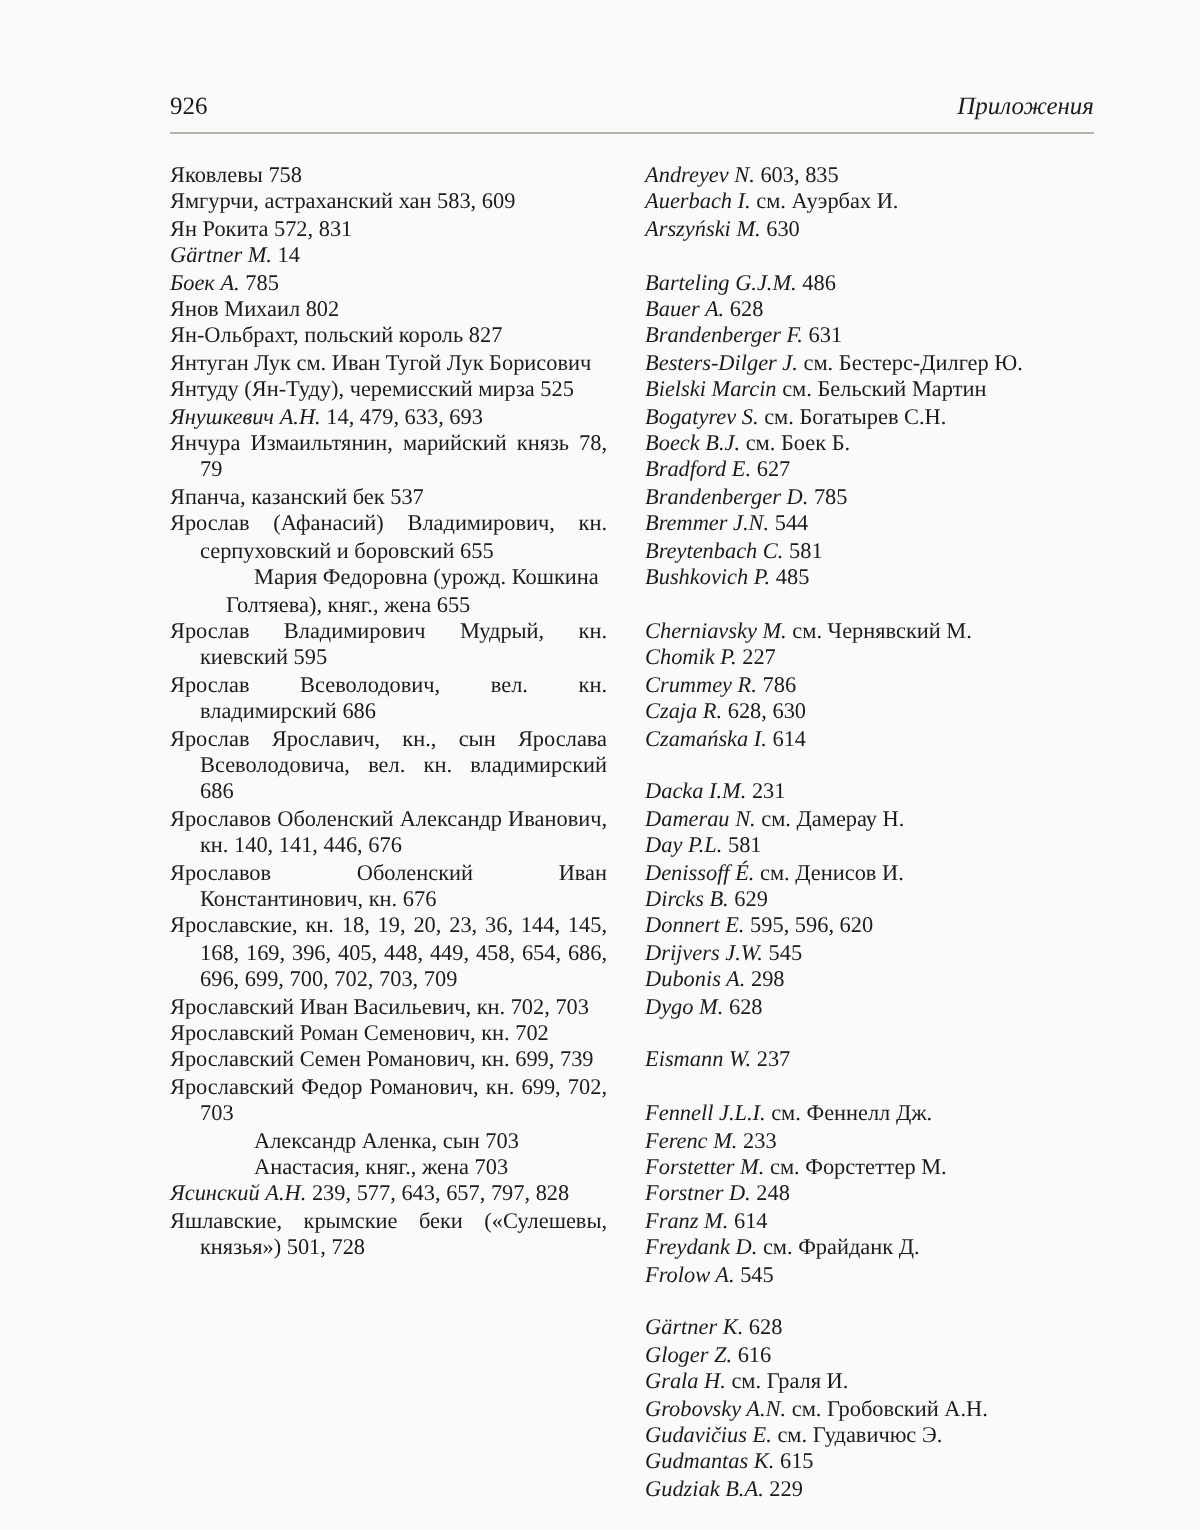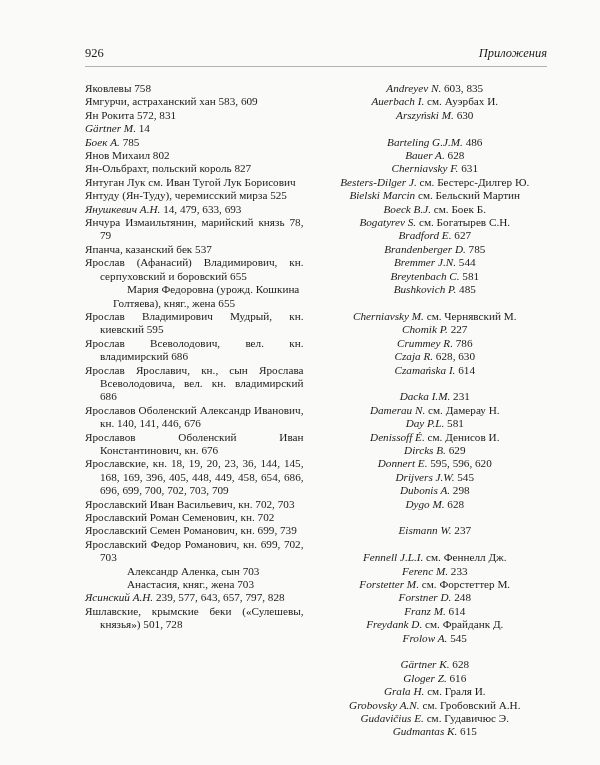--- a/index.html
+++ b/index.html
@@ -47,21 +47,21 @@
   .col {
     font-size: 11.2px;
     line-height: 13.4px;
   }
   .col-left {
     width: 220px;
     text-align: justify;
   }
   .col-right {
     width: 226px;
-    text-align: center;
+    text-align: left;
   }
   .entry {
     padding-left: 15px;
     text-indent: -15px;
   }
   .sub {
     padding-left: 28px;
     text-indent: 14px;
     text-align: left;
   }
@@ -107,25 +107,25 @@
         <div class="entry"><span class="it">Ясинский А.Н.</span> 239, 577, 643, 657, 797, 828</div>
         <div class="entry">Яшлавские, крымские беки («Сулешевы, князья») 501, 728</div>
       </div>
     <div class="col col-right" id="col-right">
         <div class="entry"><span class="it">Andreyev N.</span> 603, 835</div>
         <div class="entry"><span class="it">Auerbach I.</span> см. Ауэрбах И.</div>
         <div class="entry"><span class="it">Arszyński M.</span> 630</div>
         <div class="spacer"></div>
         <div class="entry"><span class="it">Barteling G.J.M.</span> 486</div>
         <div class="entry"><span class="it">Bauer A.</span> 628</div>
-        <div class="entry"><span class="it">Cherniavsky F.</span> 631</div>
+        <div class="entry"><span class="it">Brandenberger F.</span> 631</div>
         <div class="entry"><span class="it">Besters-Dilger J.</span> см. Бестерс-Дилгер Ю.</div>
         <div class="entry"><span class="it">Bielski Marcin</span> см. Бельский Мартин</div>
+        <div class="entry"><span class="it">Bogatyrev S.</span> см. Богатырев С.Н.</div>
         <div class="entry"><span class="it">Boeck B.J.</span> см. Боек Б.</div>
-        <div class="entry"><span class="it">Bogatyrev S.</span> см. Богатырев С.Н.</div>
         <div class="entry"><span class="it">Bradford E.</span> 627</div>
         <div class="entry"><span class="it">Brandenberger D.</span> 785</div>
         <div class="entry"><span class="it">Bremmer J.N.</span> 544</div>
         <div class="entry"><span class="it">Breytenbach C.</span> 581</div>
         <div class="entry"><span class="it">Bushkovich P.</span> 485</div>
         <div class="spacer"></div>
         <div class="entry"><span class="it">Cherniavsky M.</span> см. Чернявский М.</div>
         <div class="entry"><span class="it">Chomik P.</span> 227</div>
         <div class="entry"><span class="it">Crummey R.</span> 786</div>
         <div class="entry"><span class="it">Czaja R.</span> 628, 630</div>
@@ -150,15 +150,16 @@
         <div class="entry"><span class="it">Franz M.</span> 614</div>
         <div class="entry"><span class="it">Freydank D.</span> см. Фрайданк Д.</div>
         <div class="entry"><span class="it">Frolow A.</span> 545</div>
         <div class="spacer"></div>
         <div class="entry"><span class="it">Gärtner K.</span> 628</div>
         <div class="entry"><span class="it">Gloger Z.</span> 616</div>
         <div class="entry"><span class="it">Grala H.</span> см. Граля И.</div>
         <div class="entry"><span class="it">Grobovsky A.N.</span> см. Гробовский А.Н.</div>
         <div class="entry"><span class="it">Gudavičius E.</span> см. Гудавичюс Э.</div>
         <div class="entry"><span class="it">Gudmantas K.</span> 615</div>
+        <div class="entry"><span class="it">Gudziak B.A.</span> 229</div>
       </div>
   </div>
 </div>
 
 </body></html>

